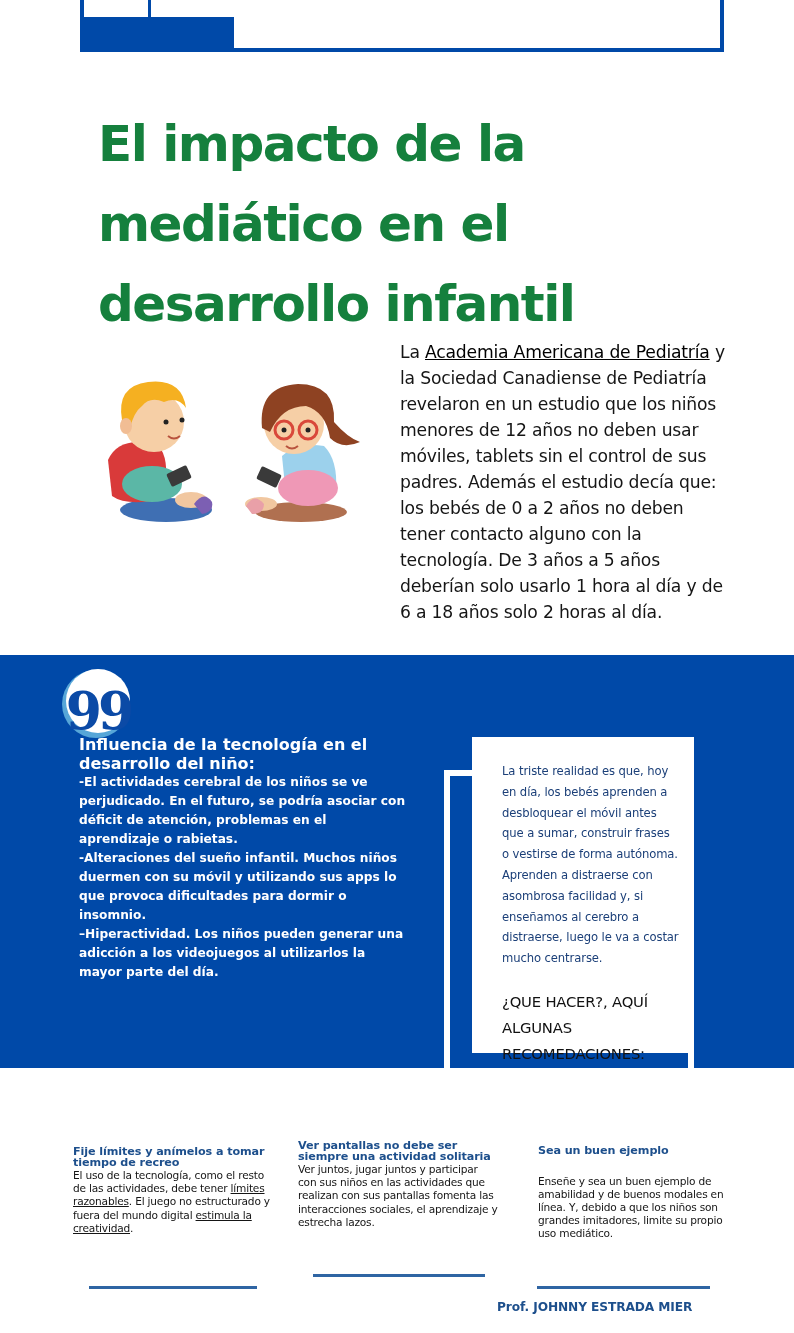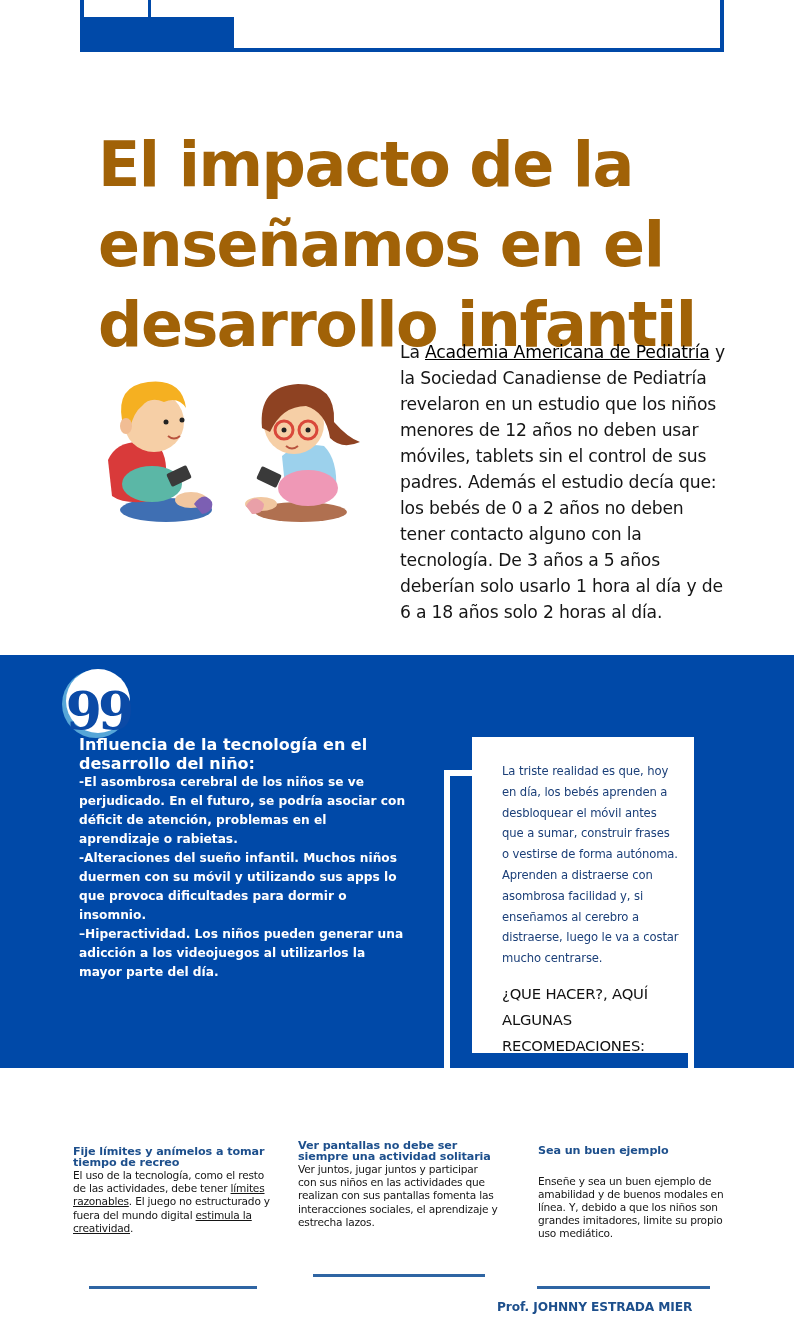--- a/index.html
+++ b/index.html
@@ -17,21 +17,21 @@
     }
     .top-tick {
       position: absolute; left: 148px; top: 0; width: 3px; height: 17px;
       background: #0049a8;
     }
 
     
     .title {
       position: absolute; left: 98px; top: 104px; width: 620px;
       font-family: "DejaVu Sans", sans-serif; font-weight: bold;
-      font-size: 62px; line-height: 80px; color: #a16207; letter-spacing: -1.5px; margin-top: 21px;
+      font-size: 50px; line-height: 80px; color: #15803d; letter-spacing: -1.5px;
     }
 
     
     .illustration {
       position: absolute; left: 86px; top: 372px; width: 290px; height: 160px;
     }
 
     
     .intro {
       position: absolute; left: 400px; top: 339px; width: 330px;
@@ -68,21 +68,21 @@
     .frame-v-right { position: absolute; left: 688px; top: 1053px; width: 6px; height: 15px; background: #ffffff; }
 
     .card {
       position: absolute; left: 472px; top: 737px; width: 222px; height: 316px;
       background: #ffffff; padding: 24px 14px 0 30px;
     }
     .card .reality {
       font-size: 11.6px; line-height: 20.8px; color: #1b3f78; letter-spacing: -0.1px;
     }
     .card .what-to-do {
-      margin-top: 12px; font-size: 14.8px; line-height: 26px; color: #111111;
+      margin-top: 20px; font-size: 14.8px; line-height: 26px; color: #111111;
       letter-spacing: -0.2px;
     }
 
     
     .rec { position: absolute; top: 1140px; }
     .rec h3 {
       font-family: "DejaVu Sans", sans-serif; font-weight: bold;
       color: #1d4f8c; font-size: 11.2px; line-height: 10.5px; letter-spacing: -0.1px;
     }
     .rec p {
@@ -107,21 +107,21 @@
   </style>
 </head>
 <body>
 
 <div class="top-frame"></div>
 <div class="top-block"></div>
 <div class="top-tick"></div>
 
 <h1 class="title">
   <span>El impacto de la</span><br>
-  <span>enseñamos en el</span><br>
+  <span>mediático en el</span><br>
   <span>desarrollo infantil</span>
 </h1>
 
 <div class="illustration">
   <svg width="290" height="160" viewBox="0 0 290 160" xmlns="http://www.w3.org/2000/svg">
 
     <g>
       <ellipse cx="80" cy="138" rx="46" ry="12" fill="#3f6fb3"></ellipse>
       <path d="M22 88 Q30 70 52 70 L70 72 Q82 80 80 110 L72 128 Q40 134 26 124 Z" fill="#d93a3a"></path>
       <ellipse cx="66" cy="112" rx="30" ry="18" fill="#5bb7a6"></ellipse>
@@ -159,21 +159,21 @@
 </p>
 
 <div class="band"></div>
 
 <div class="quote-circle">
   <span>99</span>
 </div>
 
 <div class="influence">
   <p class="heading">Influencia de la tecnología en el desarrollo del niño:</p>
-  <p>-El asombrosa cerebral de los niños se ve perjudicado. En el futuro, se podría asociar con déficit de atención, problemas en el aprendizaje o rabietas.</p>
+  <p>-El actividades cerebral de los niños se ve perjudicado. En el futuro, se podría asociar con déficit de atención, problemas en el aprendizaje o rabietas.</p>
   <p>-Alteraciones del sueño infantil. Muchos niños duermen con su móvil y utilizando sus apps lo que provoca dificultades para dormir o insomnio.</p>
   <p>–Hiperactividad. Los niños pueden generar una adicción a los videojuegos al utilizarlos la mayor parte del día.</p>
 </div>
 
 <div class="frame-v-left"></div>
 <div class="frame-h-top"></div>
 <div class="frame-v-right"></div>
 
 <div class="card">
   <p class="reality">La triste realidad es que, hoy en día, los bebés aprenden a desbloquear el móvil antes que a sumar, construir frases o vestirse de forma autónoma. Aprenden a distraerse con asombrosa facilidad y, si enseñamos al cerebro a distraerse, luego le va a costar mucho centrarse.</p>

